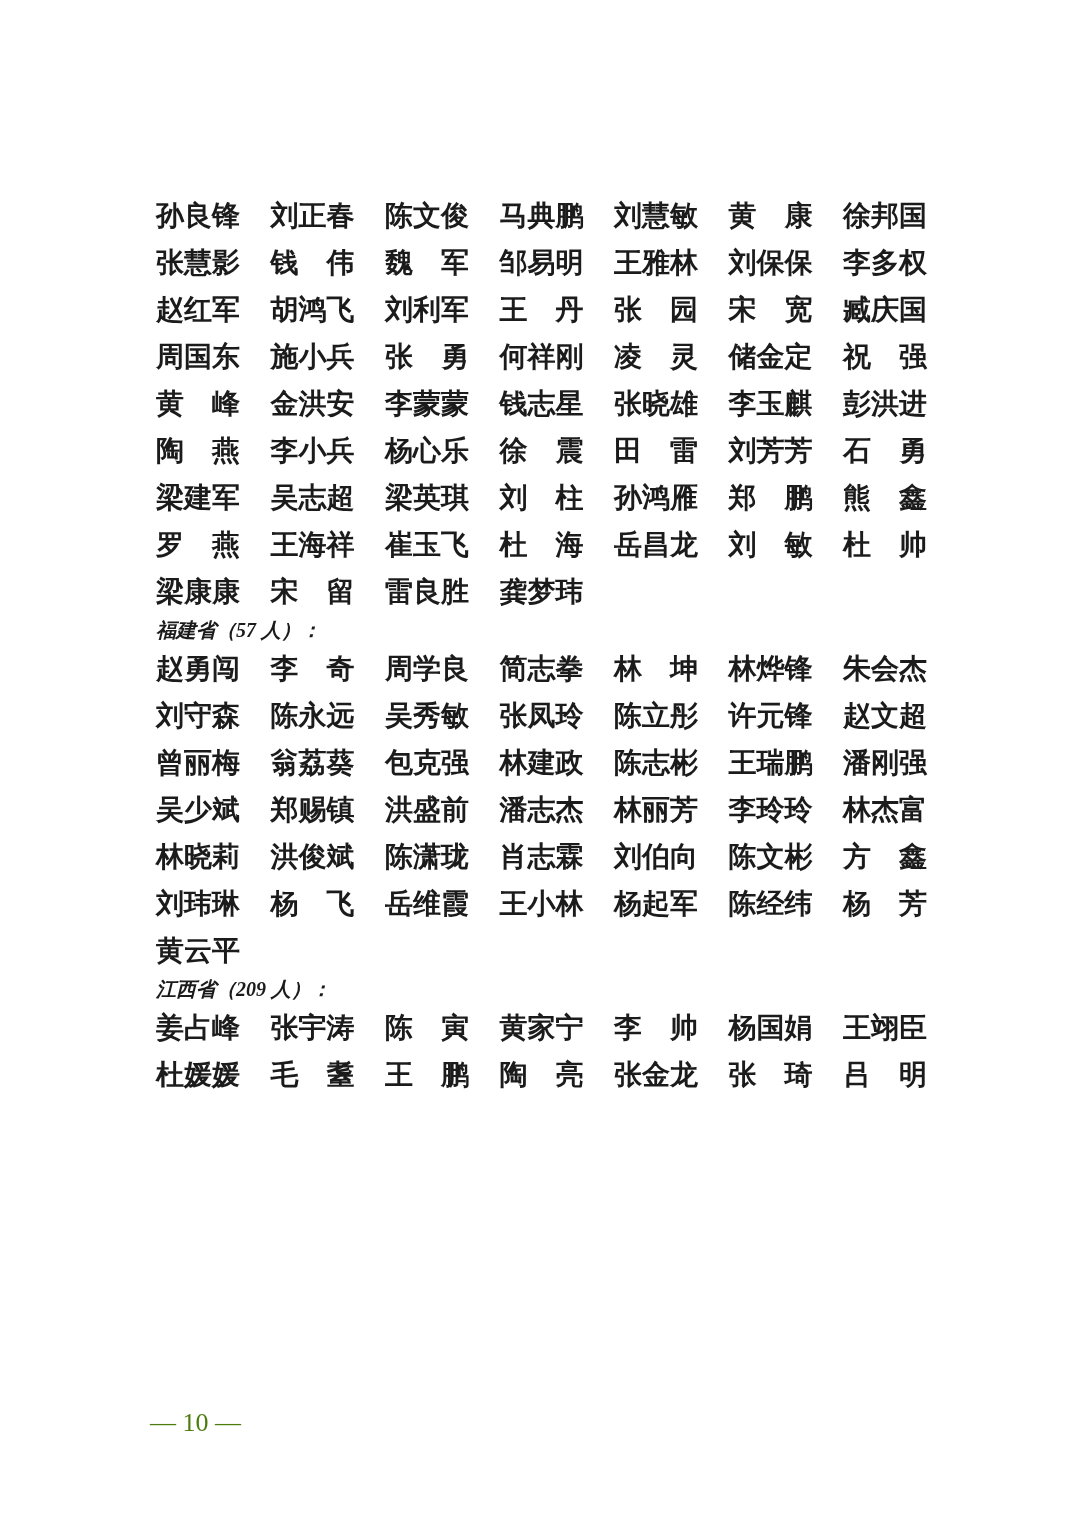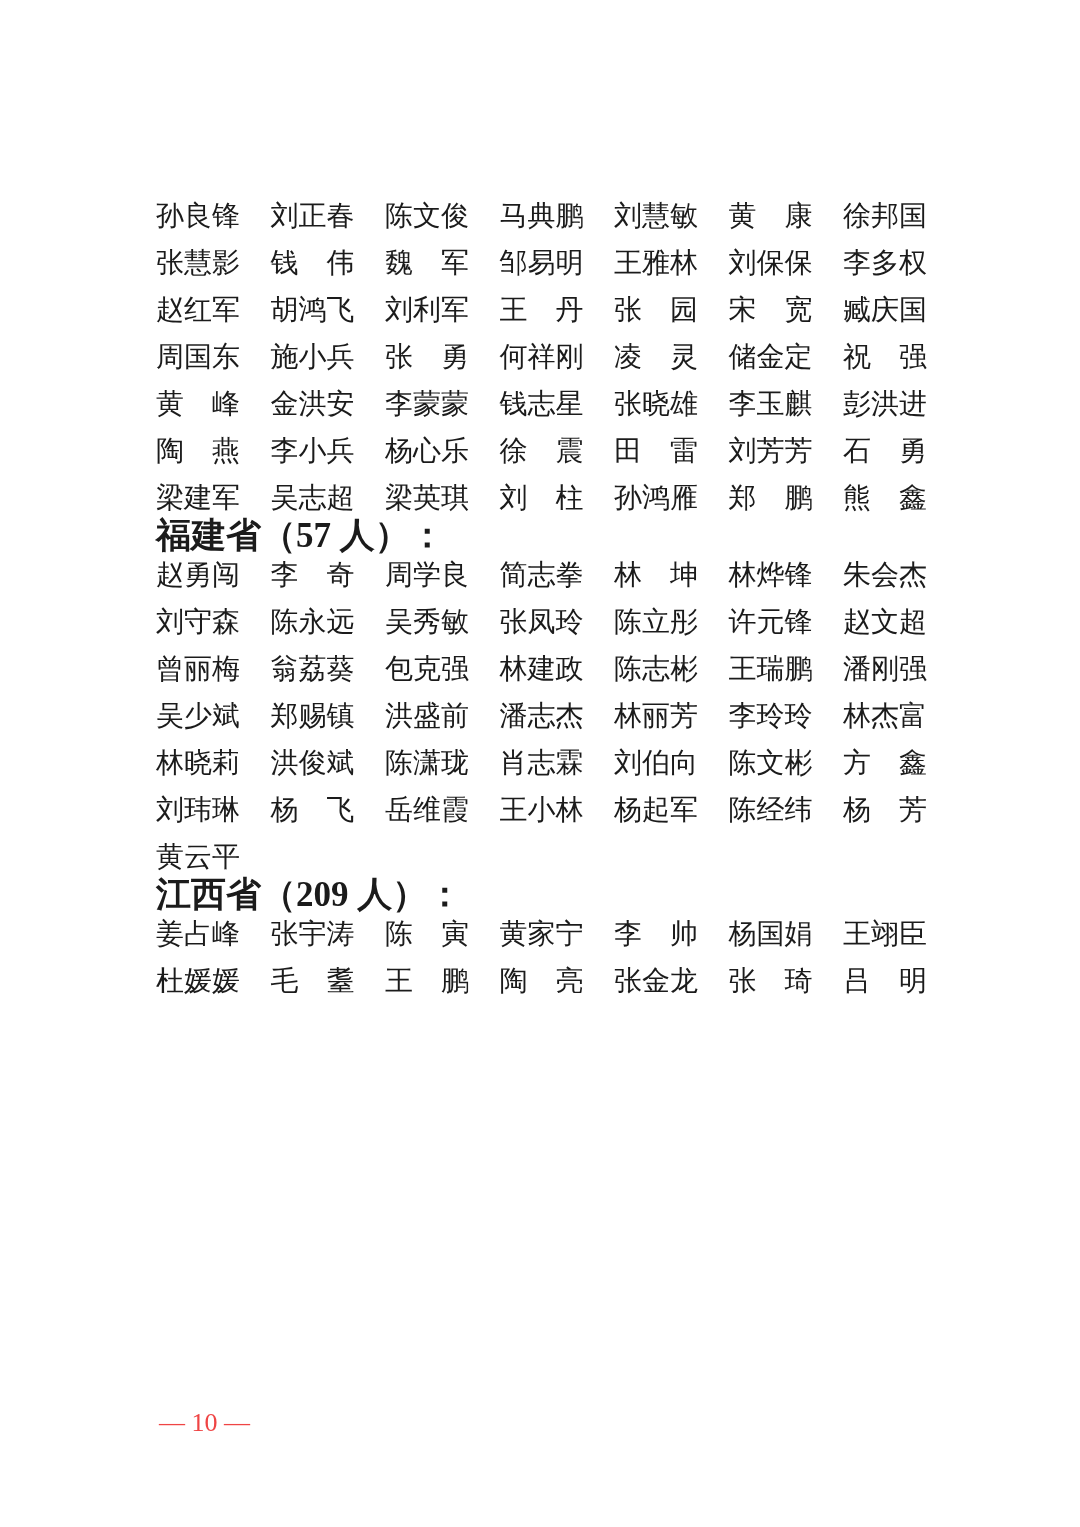--- a/index.html
+++ b/index.html
@@ -20,43 +20,45 @@
     left: 156px;
     top: 192px;
     width: 772px;
   }
   .name-row {
     display: flex;
     column-gap: 30.5px;
     height: 47px;
     line-height: 47px;
     align-items: flex-end;
+    font-weight: bold;
   }
   .name-cell {
     width: 84px;
     flex: 0 0 84px;
     font-size: 28px;
     text-align: justify;
     text-align-last: justify;
     white-space: nowrap;
     letter-spacing: 0;
   }
   .heading-row {
     height: 30px;
     line-height: 30px;
-    font-size: 35px;
+    font-size: 20px;
     font-weight: bold;
     white-space: nowrap;
+    font-style: italic;
   }
   .page-footer {
     position: absolute;
-    left: 159px;
+    left: 150px;
     top: 1408px;
     font-size: 26px;
-    color: #ef4444;
+    color: #4d7c0f;
     white-space: nowrap;
   }
 </style>
 </head>
 <body>
 
 <div class="doc-body">
     <div class="name-row">
       <div class="name-cell">孙良锋</div>
       <div class="name-cell">刘正春</div>
@@ -113,20 +115,35 @@
     </div>
     <div class="name-row">
       <div class="name-cell">梁建军</div>
       <div class="name-cell">吴志超</div>
       <div class="name-cell">梁英琪</div>
       <div class="name-cell">刘柱</div>
       <div class="name-cell">孙鸿雁</div>
       <div class="name-cell">郑鹏</div>
       <div class="name-cell">熊鑫</div>
     </div>
+    <div class="name-row">
+      <div class="name-cell">罗燕</div>
+      <div class="name-cell">王海祥</div>
+      <div class="name-cell">崔玉飞</div>
+      <div class="name-cell">杜海</div>
+      <div class="name-cell">岳昌龙</div>
+      <div class="name-cell">刘敏</div>
+      <div class="name-cell">杜帅</div>
+    </div>
+    <div class="name-row">
+      <div class="name-cell">梁康康</div>
+      <div class="name-cell">宋留</div>
+      <div class="name-cell">雷良胜</div>
+      <div class="name-cell">龚梦玮</div>
+    </div>
     <div class="heading-row">福建省（57 人）：</div>
     <div class="name-row">
       <div class="name-cell">赵勇闯</div>
       <div class="name-cell">李奇</div>
       <div class="name-cell">周学良</div>
       <div class="name-cell">简志拳</div>
       <div class="name-cell">林坤</div>
       <div class="name-cell">林烨锋</div>
       <div class="name-cell">朱会杰</div>
     </div>

